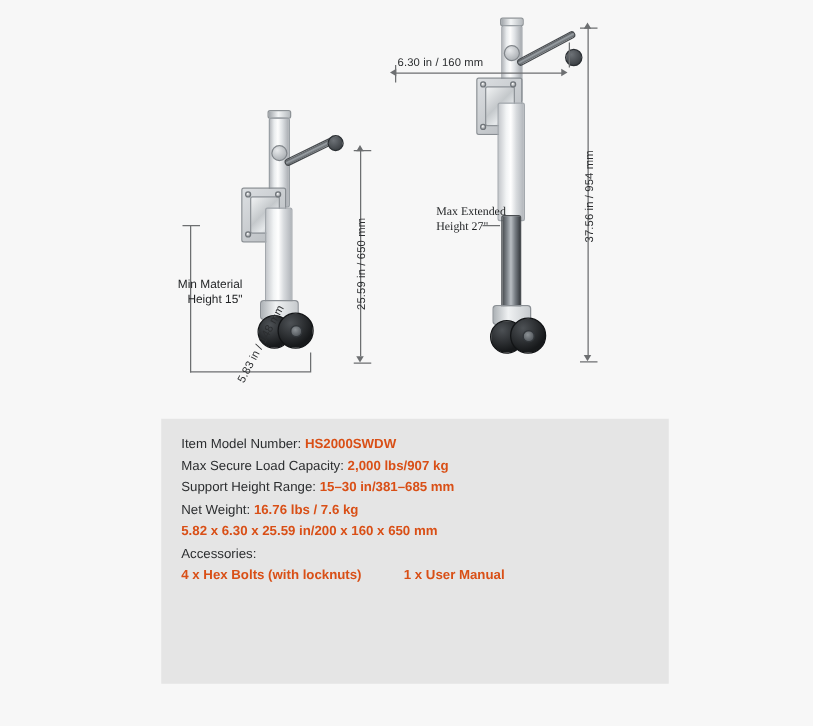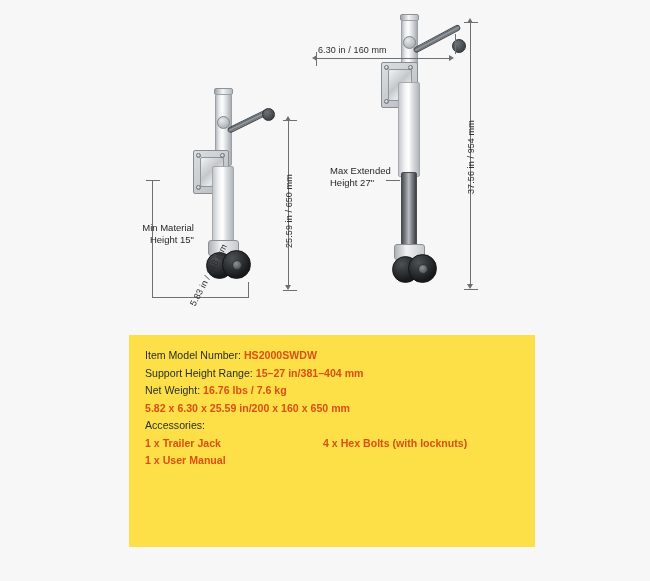--- a/index.html
+++ b/index.html
@@ -136,21 +136,21 @@
     color: #1f2123;
     line-height: 1.25;
     white-space: nowrap;
   }
 
   
   .spec {
     position: absolute;
     left: 129px; top: 335px;
     width: 406px; height: 212px;
-    background: #fde047;
+    background: #e5e5e5;
     padding: 12px 14px 10px 16px;
   }
   .spec-row {
     font-size: 10.6px;
     color: #2b2d2f;
     line-height: 17.5px;
     white-space: nowrap;
   }
   .hl { color: #d94f16; font-weight: bold; }
   .acc-head { font-size: 10.6px; color: #2b2d2f; line-height: 17.5px; }
@@ -256,51 +256,54 @@
       <div class="tick tick-v" style="left:455px; top:34px; height:20px;"></div>
       <div class="dim-label" style="left:318px; top:45px;">6.30 in / 160 mm</div>
 
       <div class="dim-line dim-v" style="left:470px; top:22px; height:262px;"></div>
       <div class="arrow arrow-up" style="left:467px; top:18px;"></div>
       <div class="arrow arrow-down" style="left:467px; top:284px;"></div>
       <div class="tick tick-h" style="left:464px; top:22px; width:14px;"></div>
       <div class="tick tick-h" style="left:464px; top:289px; width:14px;"></div>
       <div class="dim-label rot" style="left:466px; top:194px;">37.56 in / 954 mm</div>
 
-      <div class="callout" style="left:330px; top:165px;">
+      <div class="callout" style="left:349px; top:165px;font-family:Liberation Serif, serif;">
         <div>Max Extended</div>
         <div>Height 27"</div>
       </div>
       <div class="dim-line dim-h" style="left:386px; top:180px; width:14px;"></div>
     </div>
   </div>
 
   <div class="spec">
 
     <div class="spec-row">
       <span>Item Model Number:</span>
       <span class="hl">HS2000SWDW</span>
     </div>
 
+    <div class="spec-row">
+      <span>Max Secure Load Capacity:</span>
+      <span class="hl">2,000 lbs/907 kg</span>
+    </div>
 
     <div class="spec-row">
       <span>Support Height Range:</span>
-      <span class="hl">15–27 in/381–404 mm</span>
+      <span class="hl">15–30 in/381–685 mm</span>
     </div>
 
 
     <div class="spec-row">
       <span>Net Weight:</span>
       <span class="hl">16.76 lbs / 7.6 kg</span>
     </div>
 
     <div class="spec-row hl">5.82 x 6.30 x 25.59 in/200 x 160 x 650 mm</div>
 
     <div class="acc-head">Accessories:</div>
 
     <div class="acc-grid">
-      <div class="acc-item">1 x Trailer Jack</div>
       <div class="acc-item">4 x Hex Bolts (with locknuts)</div>
       <div class="acc-item">1 x User Manual</div>
       <div></div>
     </div>
   </div>
 </div>
 
 </body></html>

